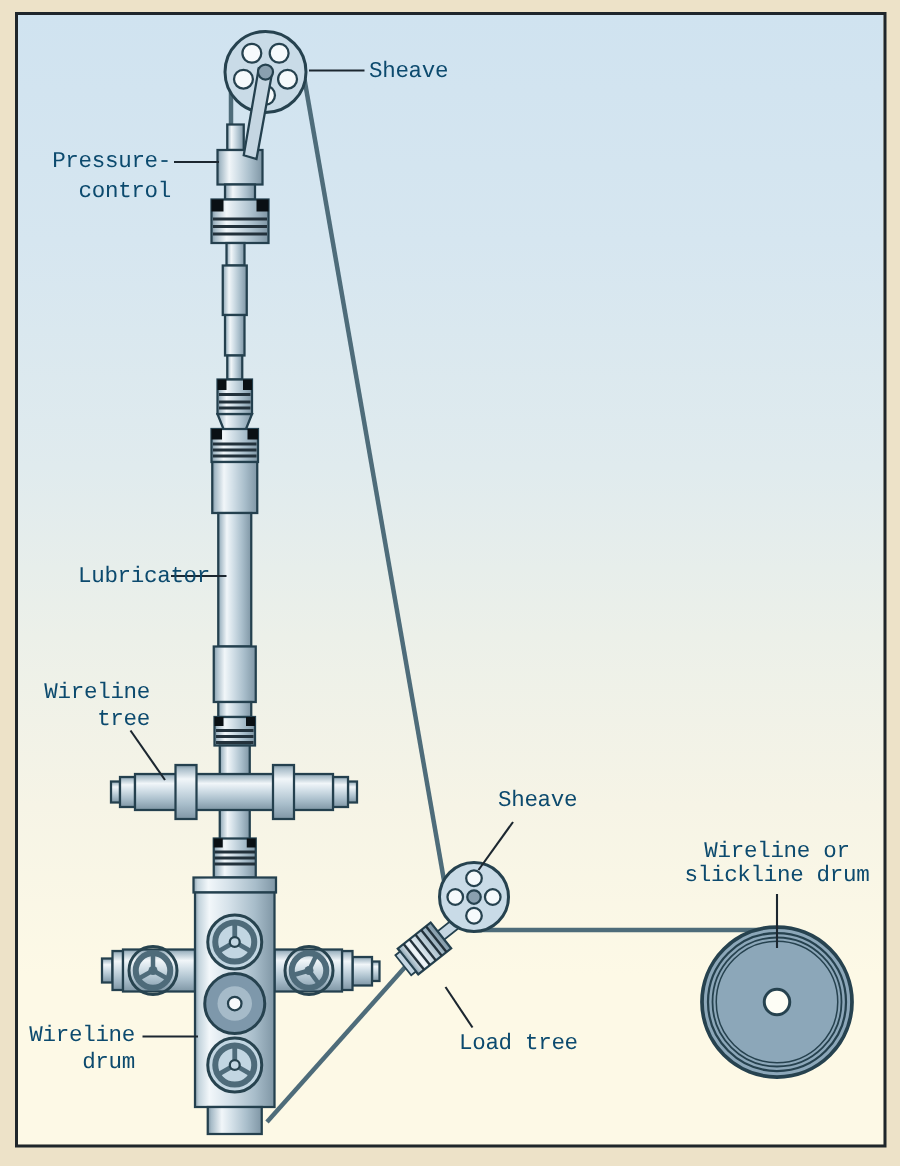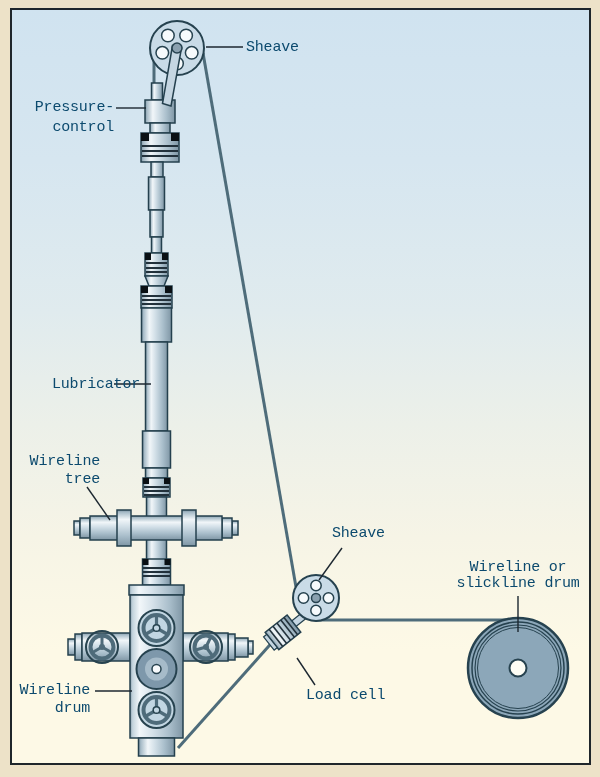--- a/index.html
+++ b/index.html
@@ -276,18 +276,18 @@
   <div>tree</div>
 </div>
 
 <div class="lbl r" id="lbl-christmas-tree" style="left:10px;top:682px;width:80px;">
   <div>Wireline</div>
   <div>drum</div>
 </div>
 
 <div class="lbl" id="lbl-sheave-bottom" style="left:332px;top:525px;">Sheave</div>
 
-<div class="lbl" id="lbl-load-cell" style="left:306px;top:687px;">Load cell</div>
+<div class="lbl" id="lbl-load-cell" style="left:306px;top:687px;">Load tree</div>
 
 <div class="lbl c" id="lbl-drum" style="left:445px;top:560px;width:146px;">
   <div>Wireline or</div>
   <div>slickline drum</div>
 </div>
 
 </body></html>

